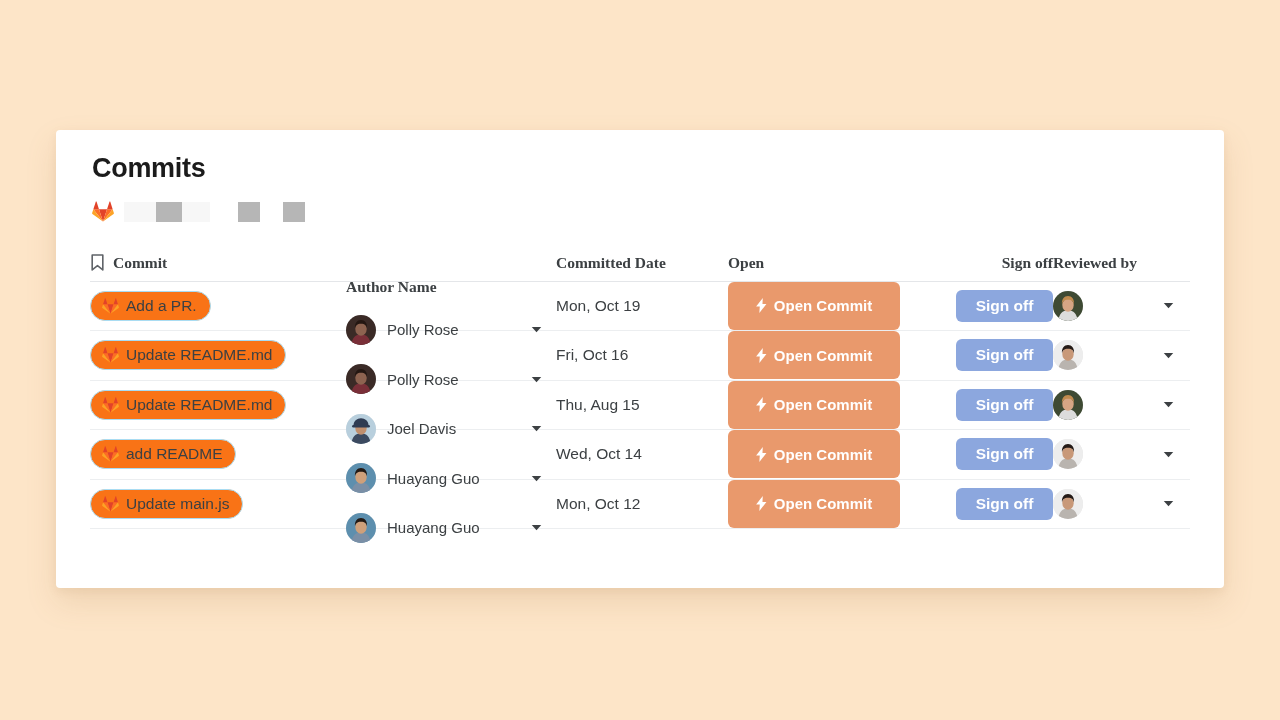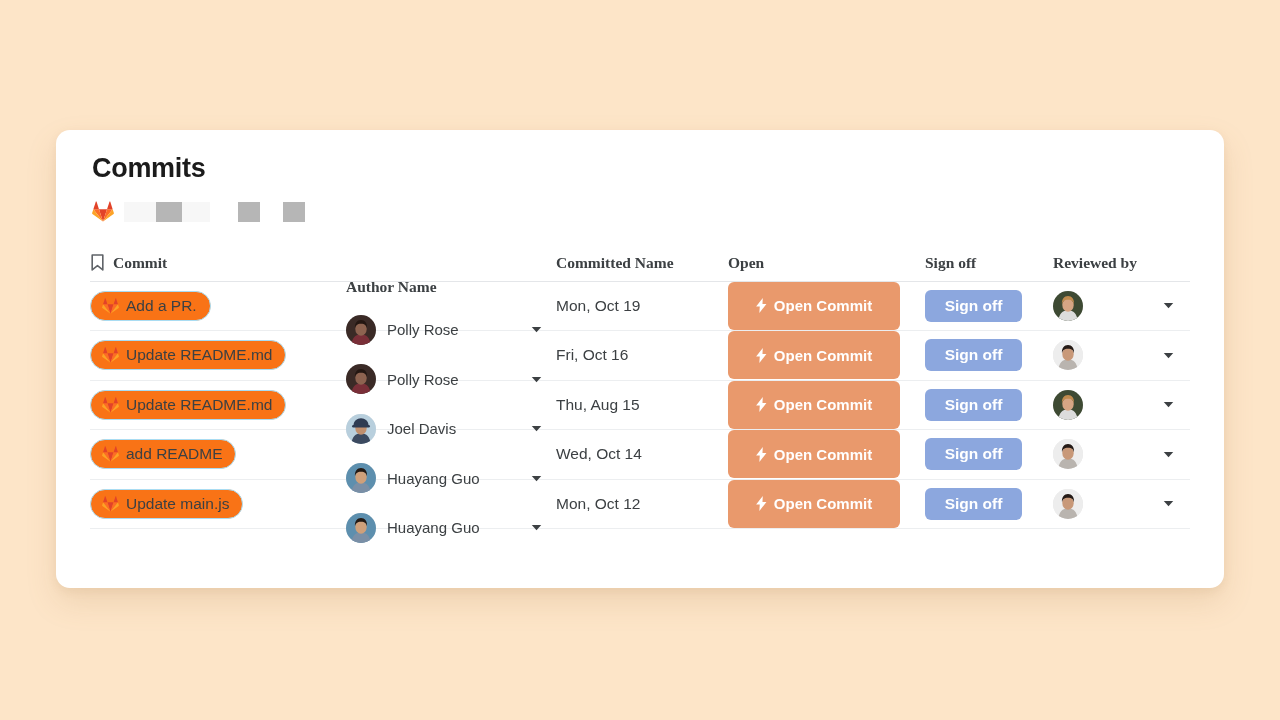--- a/index.html
+++ b/index.html
@@ -23,21 +23,21 @@
   }
 
   
   .card {
     position: absolute;
     left: 56px;
     top: 130px;
     width: 1168px;
     height: 458px;
     background: #ffffff;
-    border-radius: 14px;
+    border-radius: 4px;
     box-shadow: 0 14px 30px rgba(170, 125, 75, 0.18),
                 0 3px 8px rgba(170, 125, 75, 0.10);
   }
 
   
   .card-head {
     padding: 24px 0 0 36px;
   }
 
   .page-title {
@@ -95,21 +95,21 @@
     font-family: Liberation Serif, serif;
   }
   .trow.body { height: 49.5px; }
   .trow.body:last-child { border-bottom: 1px solid #eceef0; }
 
   
   .c-commit   { width: 256px; flex: none; display: flex; align-items: center; }
   .c-author   { width: 210px; flex: none; display: flex; align-items: center; margin-top: 48px; }
   .c-date     { width: 172px; flex: none; display: flex; align-items: center; }
   .c-open     { width: 197px; flex: none; display: flex; align-items: center; }
-  .c-sign     { width: 128px; flex: none; display: flex; align-items: center; }
+  .c-sign     { width: 128px; flex: none; display: flex; align-items: center; justify-content: flex-end; }
   .c-review   { width: 137px; flex: none; display: flex; align-items: center;
                 justify-content: space-between; padding-right: 16px; }
 
   .th {
     font-size: 15.5px;
     font-weight: bold;
     color: #3c4043;
     display: flex;
     align-items: center;
     gap: 8px;
@@ -246,21 +246,21 @@
             <svg class="bookmark-icon" viewBox="0 0 14 16">
               <path d="M2 1h10v14l-5-4-5 4z" fill="none" stroke="#5f6368" stroke-width="1.5" stroke-linejoin="round"></path>
             </svg>
             <span>Commit</span>
           </span>
         </div>
         <div class="c-author">
           <span class="th">Author Name</span>
         </div>
         <div class="c-date">
-          <span class="th">Committed Name</span>
+          <span class="th">Committed Date</span>
         </div>
         <div class="c-open">
           <span class="th">Open</span>
         </div>
         <div class="c-sign">
           <span class="th">Sign off</span>
         </div>
         <div class="c-review" style="justify-content:flex-start">
           <span class="th">Reviewed by</span>
         </div>

